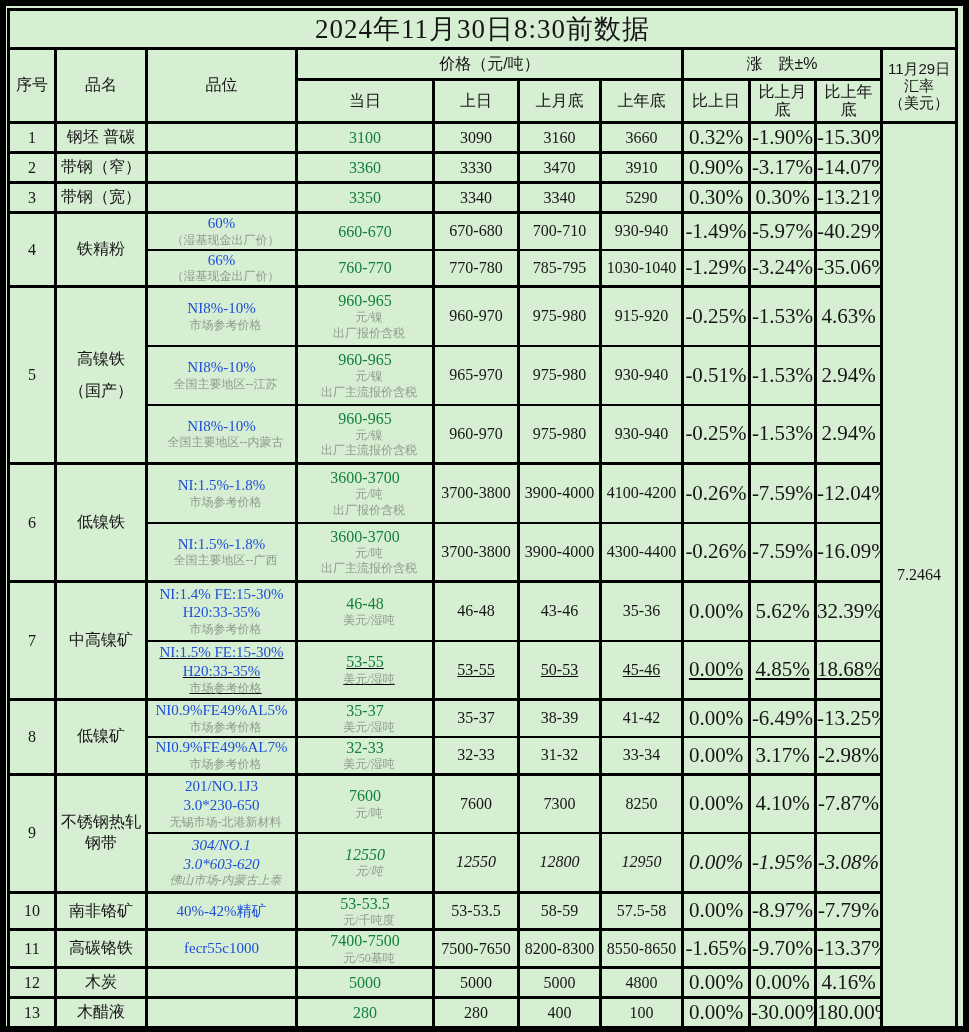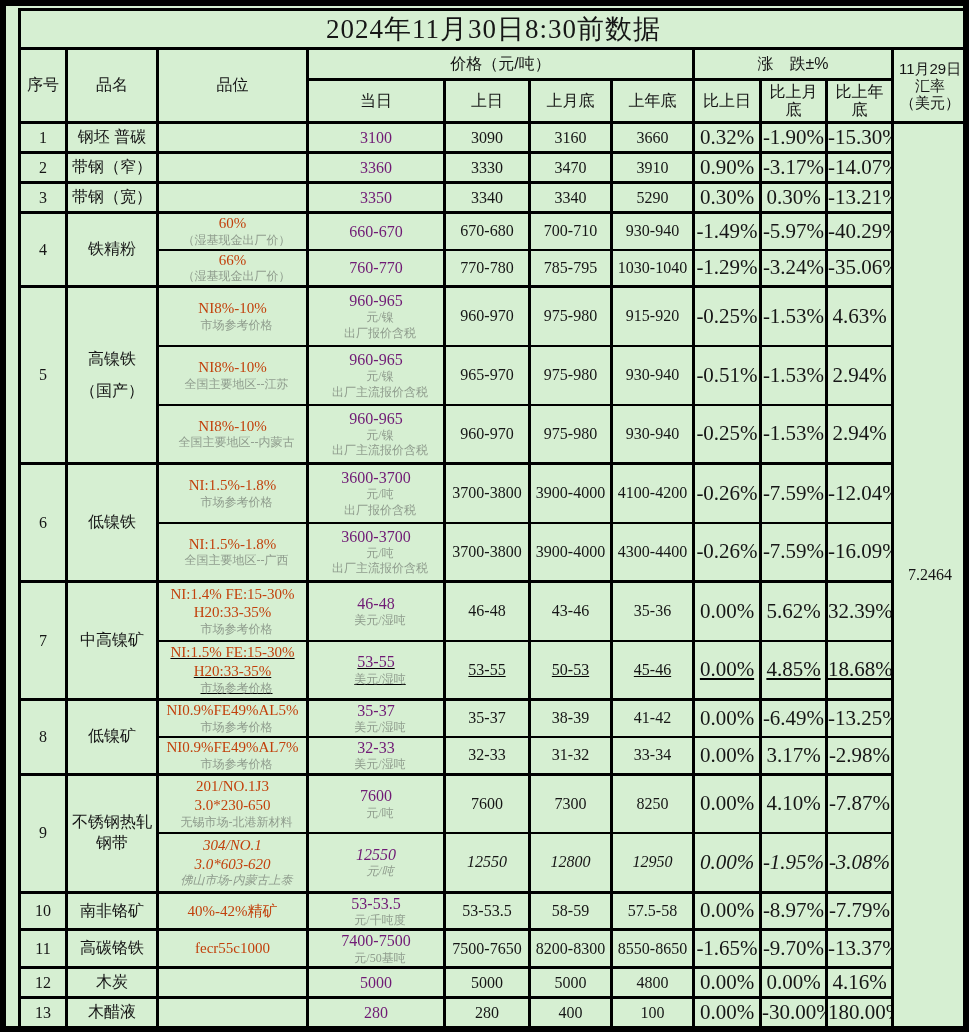--- a/index.html
+++ b/index.html
@@ -1,39 +1,39 @@
 <!DOCTYPE html>
 <html><head>
 <meta charset="utf-8">
 <style>
   html,body{margin:0;padding:0;background:#ffffff;}
   .page{
     position:relative;width:969px;height:1032px;box-sizing:border-box;
     background:#d6efd2;border:6px solid #000;overflow:hidden;
-    padding:2px 0 0 12px;
+    padding:2px 0 0 1px;
     font-family:"Liberation Serif", serif;
   }
   table.price{border-collapse:collapse;table-layout:fixed;width:948px;}
   table.price td, table.price th{
     border:3px solid #000;background:#d6efd2;text-align:center;vertical-align:middle;
     padding:0;overflow:hidden;color:#161616;font-weight:normal;
   }
   .title-cell{
     font-size:27px;font-weight:bold;letter-spacing:1px;
     font-family:"Liberation Serif", serif;color:#000;
   }
   th.hdr{font-family:"Liberation Sans", sans-serif;font-size:16px;font-weight:bold;color:#000;line-height:1.15;}
   th.hdr-small{font-size:15px;}
   .rate-hdr{white-space:pre-line;}
   .num{font-size:16px;}
   .no-cell{font-size:16px;}
   .name-cell{font-family:"Liberation Sans", sans-serif;font-size:16px;font-weight:bold;color:#000;line-height:1.3;}
-  .line-k{display:block;font-size:15px;color:#c2410c;line-height:1.25;}
+  .line-k{display:block;font-size:15px;color:#1d4ed8;line-height:1.25;}
   .line-g{display:block;font-size:12px;color:#8f9c8d;line-height:1.3;margin-left:8px;}
-  .today-main{display:block;font-size:16px;color:#701a75;line-height:1.2;}
+  .today-main{display:block;font-size:16px;color:#15803d;line-height:1.2;}
   .pct{font-size:21px;margin-top:28px;}
   .pct-red{color:#f4564c;}
   .pct-dark{color:#333b36;}
   .rate-val{font-size:16px;color:#161616;}
   tr.subrow td{border-top-width:2px;}
   tr.presub td.sepable{border-bottom-width:2px;}
   .name-spread span{display:block;margin:11px 0;}
 </style>
 </head>
 <body>

